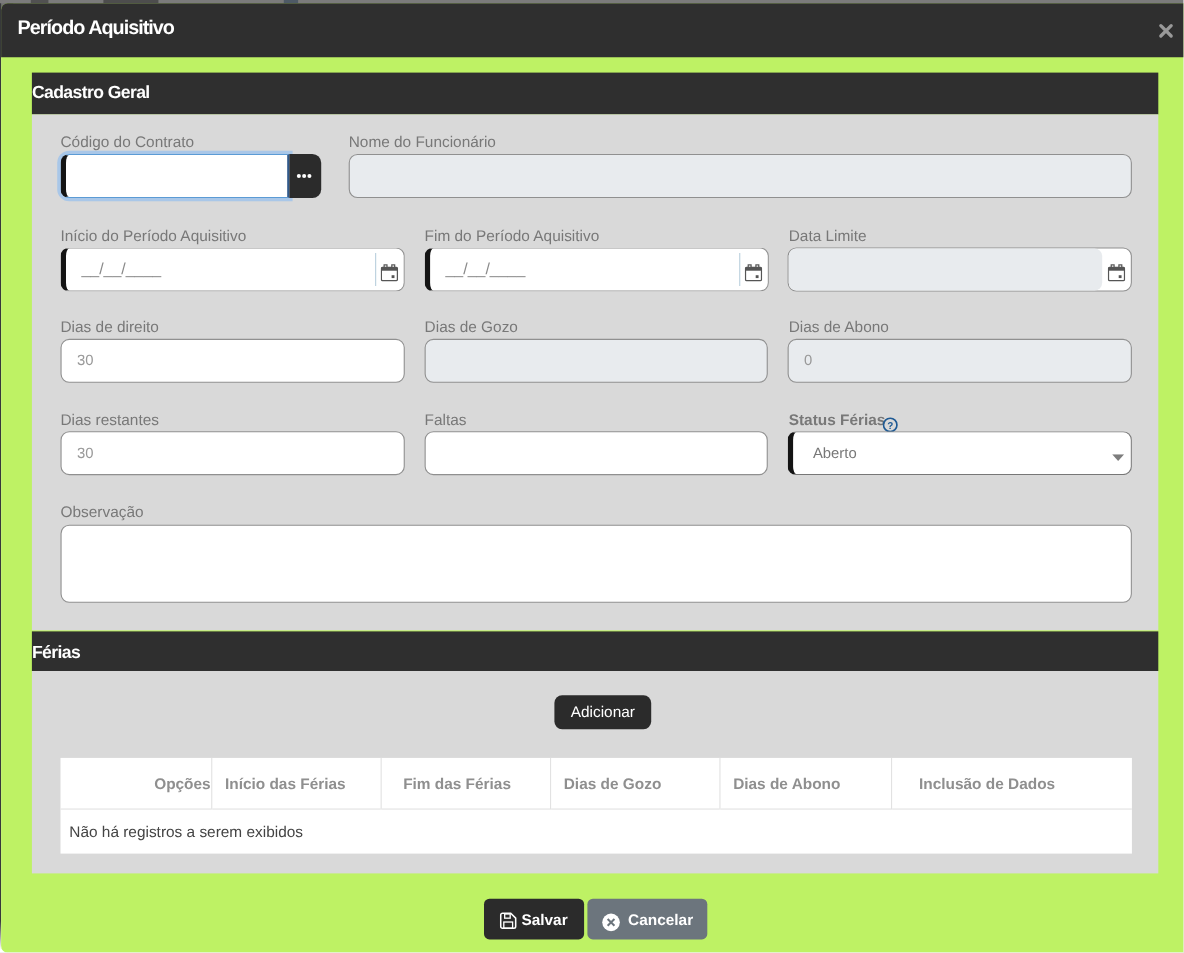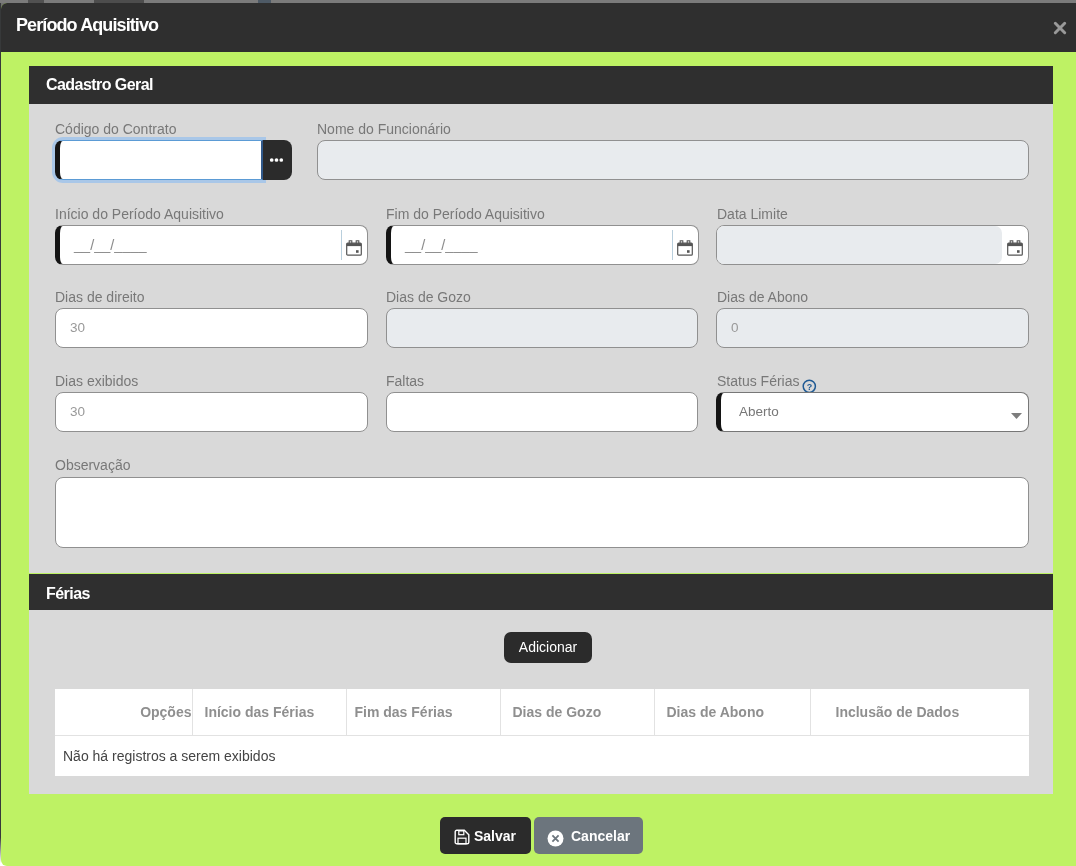--- a/index.html
+++ b/index.html
@@ -9,21 +9,21 @@
   .tsmark { position:absolute; top:0; height:3px; }
   #leftstrip { position:absolute; left:0; top:3px; width:1.2px; height:860px; z-index:1;
     background:linear-gradient(to bottom, #37393a 0%, #37393a 97%, rgba(55,57,58,0) 100%); }
   #cornerpatch { position:absolute; left:0; top:0; width:12px; height:14px; background:#6f6f6f; z-index:1; }
   #modal { position:absolute; left:1px; top:3px; width:1075px; height:863px; background:#bef264; border-radius:6px 0 0 6px; z-index:2; }
   #mheader { position:absolute; left:0; top:0; width:1075px; height:48.5px; background:#2f2f2f; border-radius:6px 0 0 0; }
   #mtitle { position:absolute; left:15px; top:12px; color:#fff; font-size:18px; font-weight:bold; letter-spacing:-0.9px; }
   #mclose { position:absolute; left:1052px; top:18px; }
 
   .card { position:absolute; left:28px; width:1024px; }
-  .card-h { height:38px; background:#2f2f2f; color:#fff; font-weight:bold; font-size:16px; letter-spacing:-0.55px; line-height:38px; padding-left:17px; }
+  .card-h { height:38px; background:#2f2f2f; color:#fff; font-weight:bold; font-size:16px; letter-spacing:-0.55px; line-height:38px; }
   .card-b { background:#d9d9d9; }
 
   label { position:absolute; color:#787878; font-size:14px; }
   .inp { position:absolute; height:40px; background:#fff; border:1px solid #909090; border-radius:8px; font-size:13.5px; color:#999; padding-left:14px; line-height:38px; }
   .dis { background:#e8ebee; }
   .blackleft { border-left:5px solid #141414; }
 
   .btn-dark { background:#2b2b2b; color:#fff; border-radius:5px; position:absolute; }
 
   table { border-collapse:collapse; }
@@ -98,25 +98,25 @@
         <rect x="10" y="10.2" width="2.6" height="2.6" fill="#555"></rect>
       </svg>
 
       <label style="left:54px; top:286px;">Dias de direito</label>
       <div class="inp" style="left:54px; top:305px; width:313px;">30</div>
       <label style="left:385px; top:286px;">Dias de Gozo</label>
       <div class="inp dis" style="left:385px; top:305px; width:312px;"></div>
       <label style="left:716px; top:286px;">Dias de Abono</label>
       <div class="inp dis" style="left:715px; top:305px; width:313px;">0</div>
 
-      <label style="left:54px; top:370px;">Dias exibidos</label>
+      <label style="left:54px; top:370px;">Dias restantes</label>
       <div class="inp" style="left:54px; top:389px; width:313px;">30</div>
       <label style="left:385px; top:370px;">Faltas</label>
       <div class="inp" style="left:385px; top:389px; width:312px;"></div>
-      <label style="left:716px; top:370px;">Status Férias</label>
+      <label style="left:716px; top:370px;font-weight:bold;">Status Férias</label>
       <svg width="15" height="15" style="left:801px; top:376px;" viewBox="0 0 15 15">
         <circle cx="7.3" cy="7.3" r="6.1" fill="none" stroke="#1f5a94" stroke-width="1.5"></circle>
         <text x="7.4" y="10.6" text-anchor="middle" font-size="9" font-weight="bold" fill="#1f5a94" font-family="Liberation Sans, sans-serif">?</text>
       </svg>
       <div class="inp blackleft" style="left:715px; top:389px; width:313px; border-color:#777; border-left-color:#141414; color:#777; padding-left:18px;">Aberto</div>
       <svg width="11" height="6" style="left:1010px; top:410px;" viewBox="0 0 11 6">
         <path d="M0 0 L11 0 L5.5 6 Z" fill="#7d7d7d"></path>
       </svg>
 
       <label style="left:54px; top:454px;">Observação</label>
@@ -126,21 +126,21 @@
     <div class="card" style="top:571px;">
       <div class="card-h" style="height:36px; line-height:40px;">Férias</div>
       <div class="card-b" style="height:184px; position:relative;">
         <div class="btn-dark" style="left:475px; top:22px; width:88px; height:31px; font-size:14px; text-align:center; line-height:31px; border-radius:7px;">Adicionar</div>
         <div style="position:absolute; left:26px; top:79px; width:974px; background:#fff;">
           <table style="width:100%; font-size:14.5px;">
             <tbody>
               <tr style="color:#8f8f8f; font-weight:bold; height:46px; font-size:14px;">
               <td style="width:137px; text-align:right; border-right:1px solid #e2e2e2;">Opções</td>
               <td style="width:154px; padding-left:12px; border-right:1px solid #e2e2e2;">Início das Férias</td>
-              <td style="width:154px; padding-left:8px; border-right:1px solid #e2e2e2;">Fim das Férias</td>
+              <td style="width:154px; padding-left:20px; border-right:1px solid #e2e2e2;">Fim das Férias</td>
               <td style="width:154px; padding-left:12px; border-right:1px solid #e2e2e2;">Dias de Gozo</td>
               <td style="width:156px; padding-left:12px; border-right:1px solid #e2e2e2;">Dias de Abono</td>
               <td style="padding-left:25px;">Inclusão de Dados</td>
             </tr>
             <tr style="height:41px; color:#444; font-size:14px;">
               <td colspan="6" style="padding-left:8px; border-top:1px solid #e2e2e2;">Não há registros a serem exibidos</td>
             </tr>
           </tbody>
           </table>
         </div>

